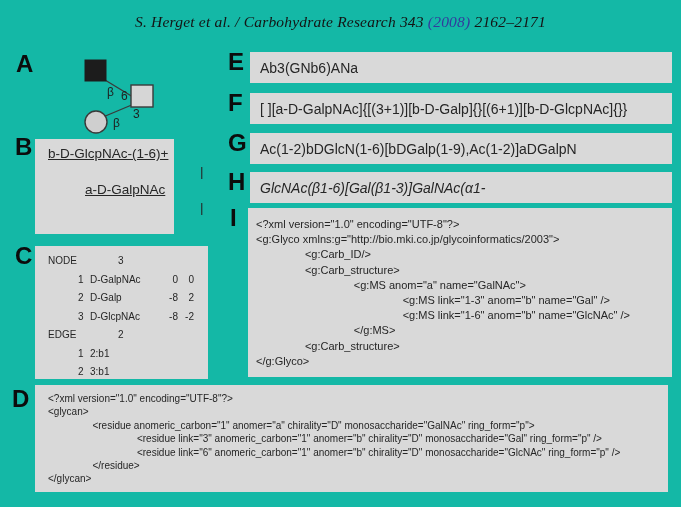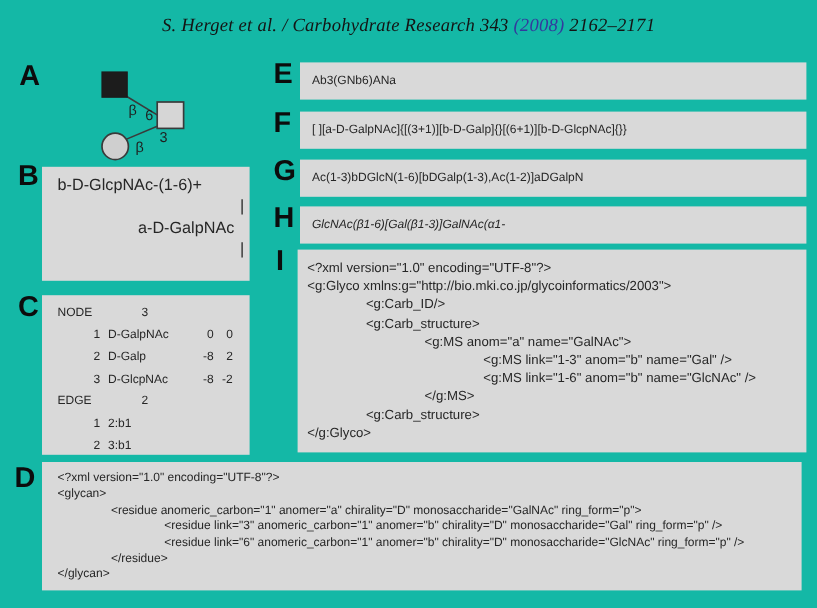--- a/index.html
+++ b/index.html
@@ -16,40 +16,40 @@
   }
   .runhead .year { color:#333a9e; }
   
   .plabel {
     position:absolute; font-weight:bold; font-size:24px; color:#0c0c0c;
     font-family:"Liberation Sans", sans-serif; line-height:1;
   }
   
   .gbox { position:absolute; background:#d9d9d9; }
   
-  .box-b { left:35px; top:139px; width:173px; height:95px; padding-top:6px;
-           font-size:13.5px; line-height:18px; color:#262626; }
+  .box-b { left:35px; top:139px; width:139px; height:95px; padding-top:6px;
+           font-size:13.5px; line-height:18px; color:#262626;text-decoration:underline; }
   .box-b .bl { white-space:pre; }
   .pb-l0 { padding-left:13px; }
   .pb-l1 { padding-left:165px; }
-  .pb-l2 { padding-left:80px; }
+  .pb-l2 { padding-left:50px; }
   .pb-l3 { padding-left:165px; }
   .pb-l4 { padding-left:37px; }
   .box-c { left:35px; top:246px; width:173px; height:133px; padding:6px 0 0 13px;
            font-size:10px; line-height:18.5px; color:#262626; }
   .c-head { display:grid; grid-template-columns:70px auto; }
   .c-row  { display:grid; grid-template-columns:12px 72px 16px 16px; padding-left:30px; }
   .c-row .cx, .c-row .cy { text-align:right; }
   .c-erow { display:grid; grid-template-columns:12px 34px auto; padding-left:30px; }
   .box-d { left:35px; top:385px; width:633px; height:107px; padding:7px 0 0 13px;
            font-size:10px; line-height:13.4px; color:#262626; }
   .box-d pre, .box-i pre { font-family:"Liberation Sans", sans-serif; white-space:pre; }
   
   .bar { left:250px; width:422px; height:31px; display:flex; align-items:center;
-         padding-left:10px; font-size:10px; color:#262626; }
+         padding-left:10px; font-size:14px; color:#262626; }
   .bar-e { top:52px; }
   .bar-f { top:93px; }
   .bar-g { top:133px; }
   .bar-h { top:172px;font-style:italic; }
   .box-i { left:248px; top:208px; width:424px; height:169px; padding:9px 0 0 8px;
            font-size:11px; line-height:15.2px; color:#262626; }
   
   .glycan-svg { position:absolute; left:75px; top:55px; }
 </style>
 </head>
@@ -136,21 +136,21 @@
     <span>Ab3(GNb6)ANa</span>
   </div>
 
   <div class="plabel" style="left:228px; top:91px;">F</div>
   <div class="gbox bar bar-f">
     <span>[ ][a-D-GalpNAc]{[(3+1)][b-D-Galp]{}[(6+1)][b-D-GlcpNAc]{}}</span>
   </div>
 
   <div class="plabel" style="left:228px; top:131px;">G</div>
   <div class="gbox bar bar-g">
-    <span>Ac(1-3)bDGlcN(1-6)[bDGalp(1-3),Ac(1-2)]aDGalpN</span>
+    <span>Ac(1-2)bDGlcN(1-6)[bDGalp(1-9),Ac(1-2)]aDGalpN</span>
   </div>
 
   <div class="plabel" style="left:228px; top:170px;">H</div>
   <div class="gbox bar bar-h">
     <span>GlcNAc(β1-6)[Gal(β1-3)]GalNAc(α1-</span>
   </div>
 
   <div class="plabel" style="left:230px; top:206px;">I</div>
   <div class="gbox box-i">
     <pre>&lt;?xml version="1.0" encoding="UTF-8"?&gt;

